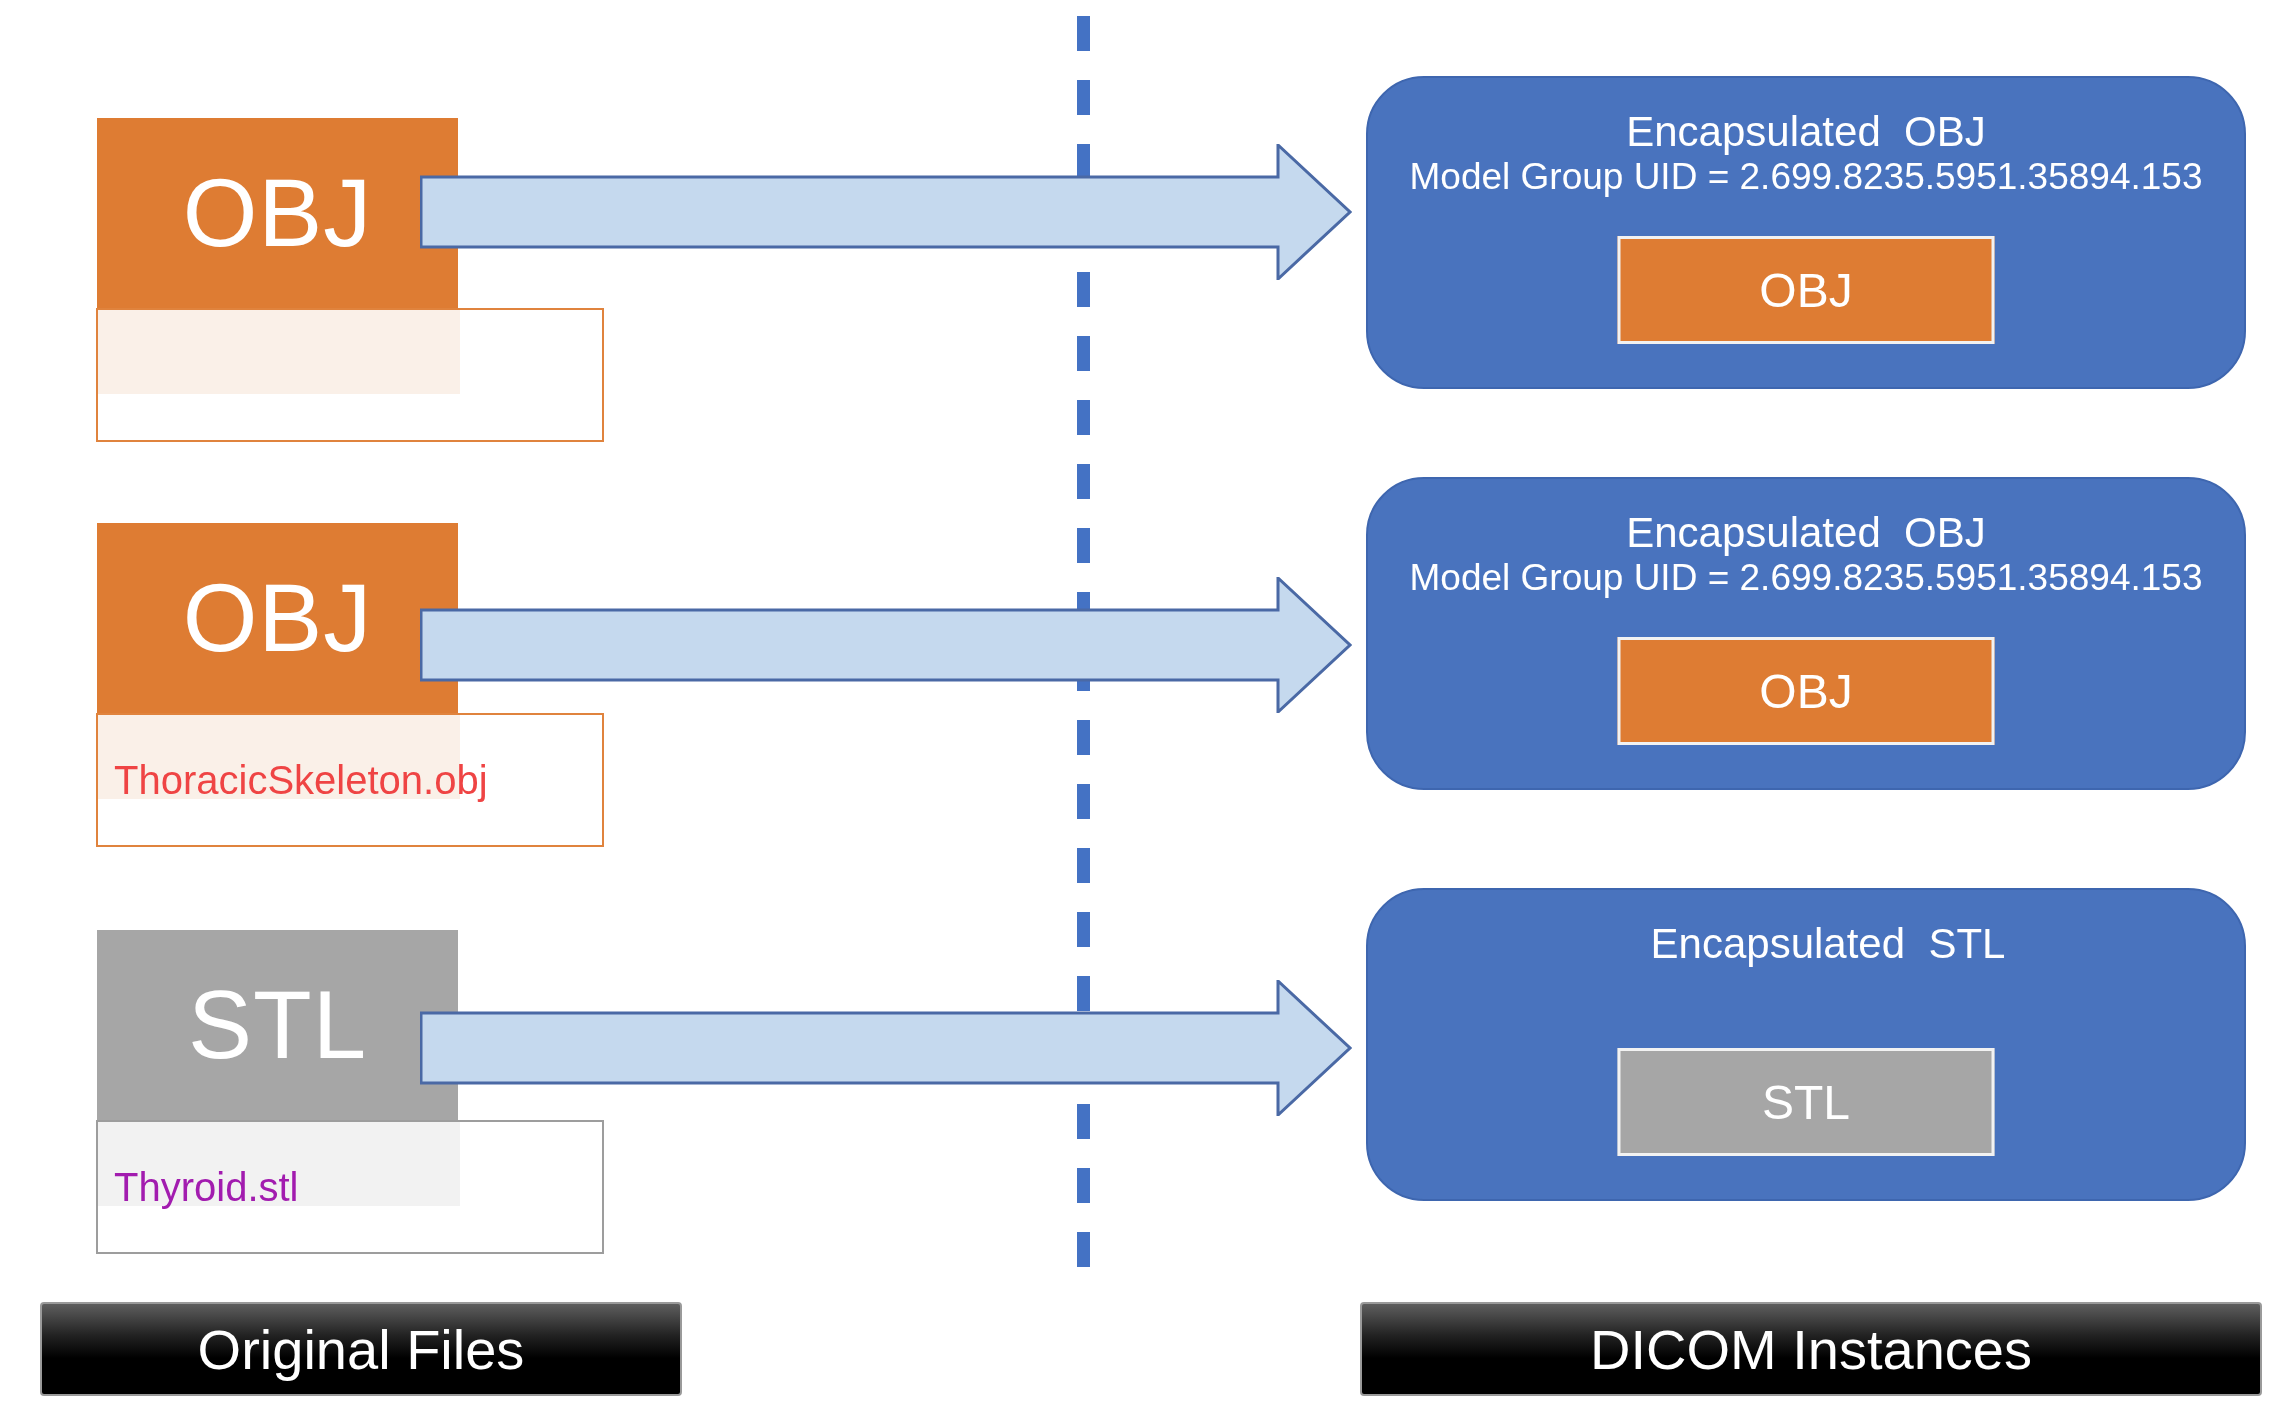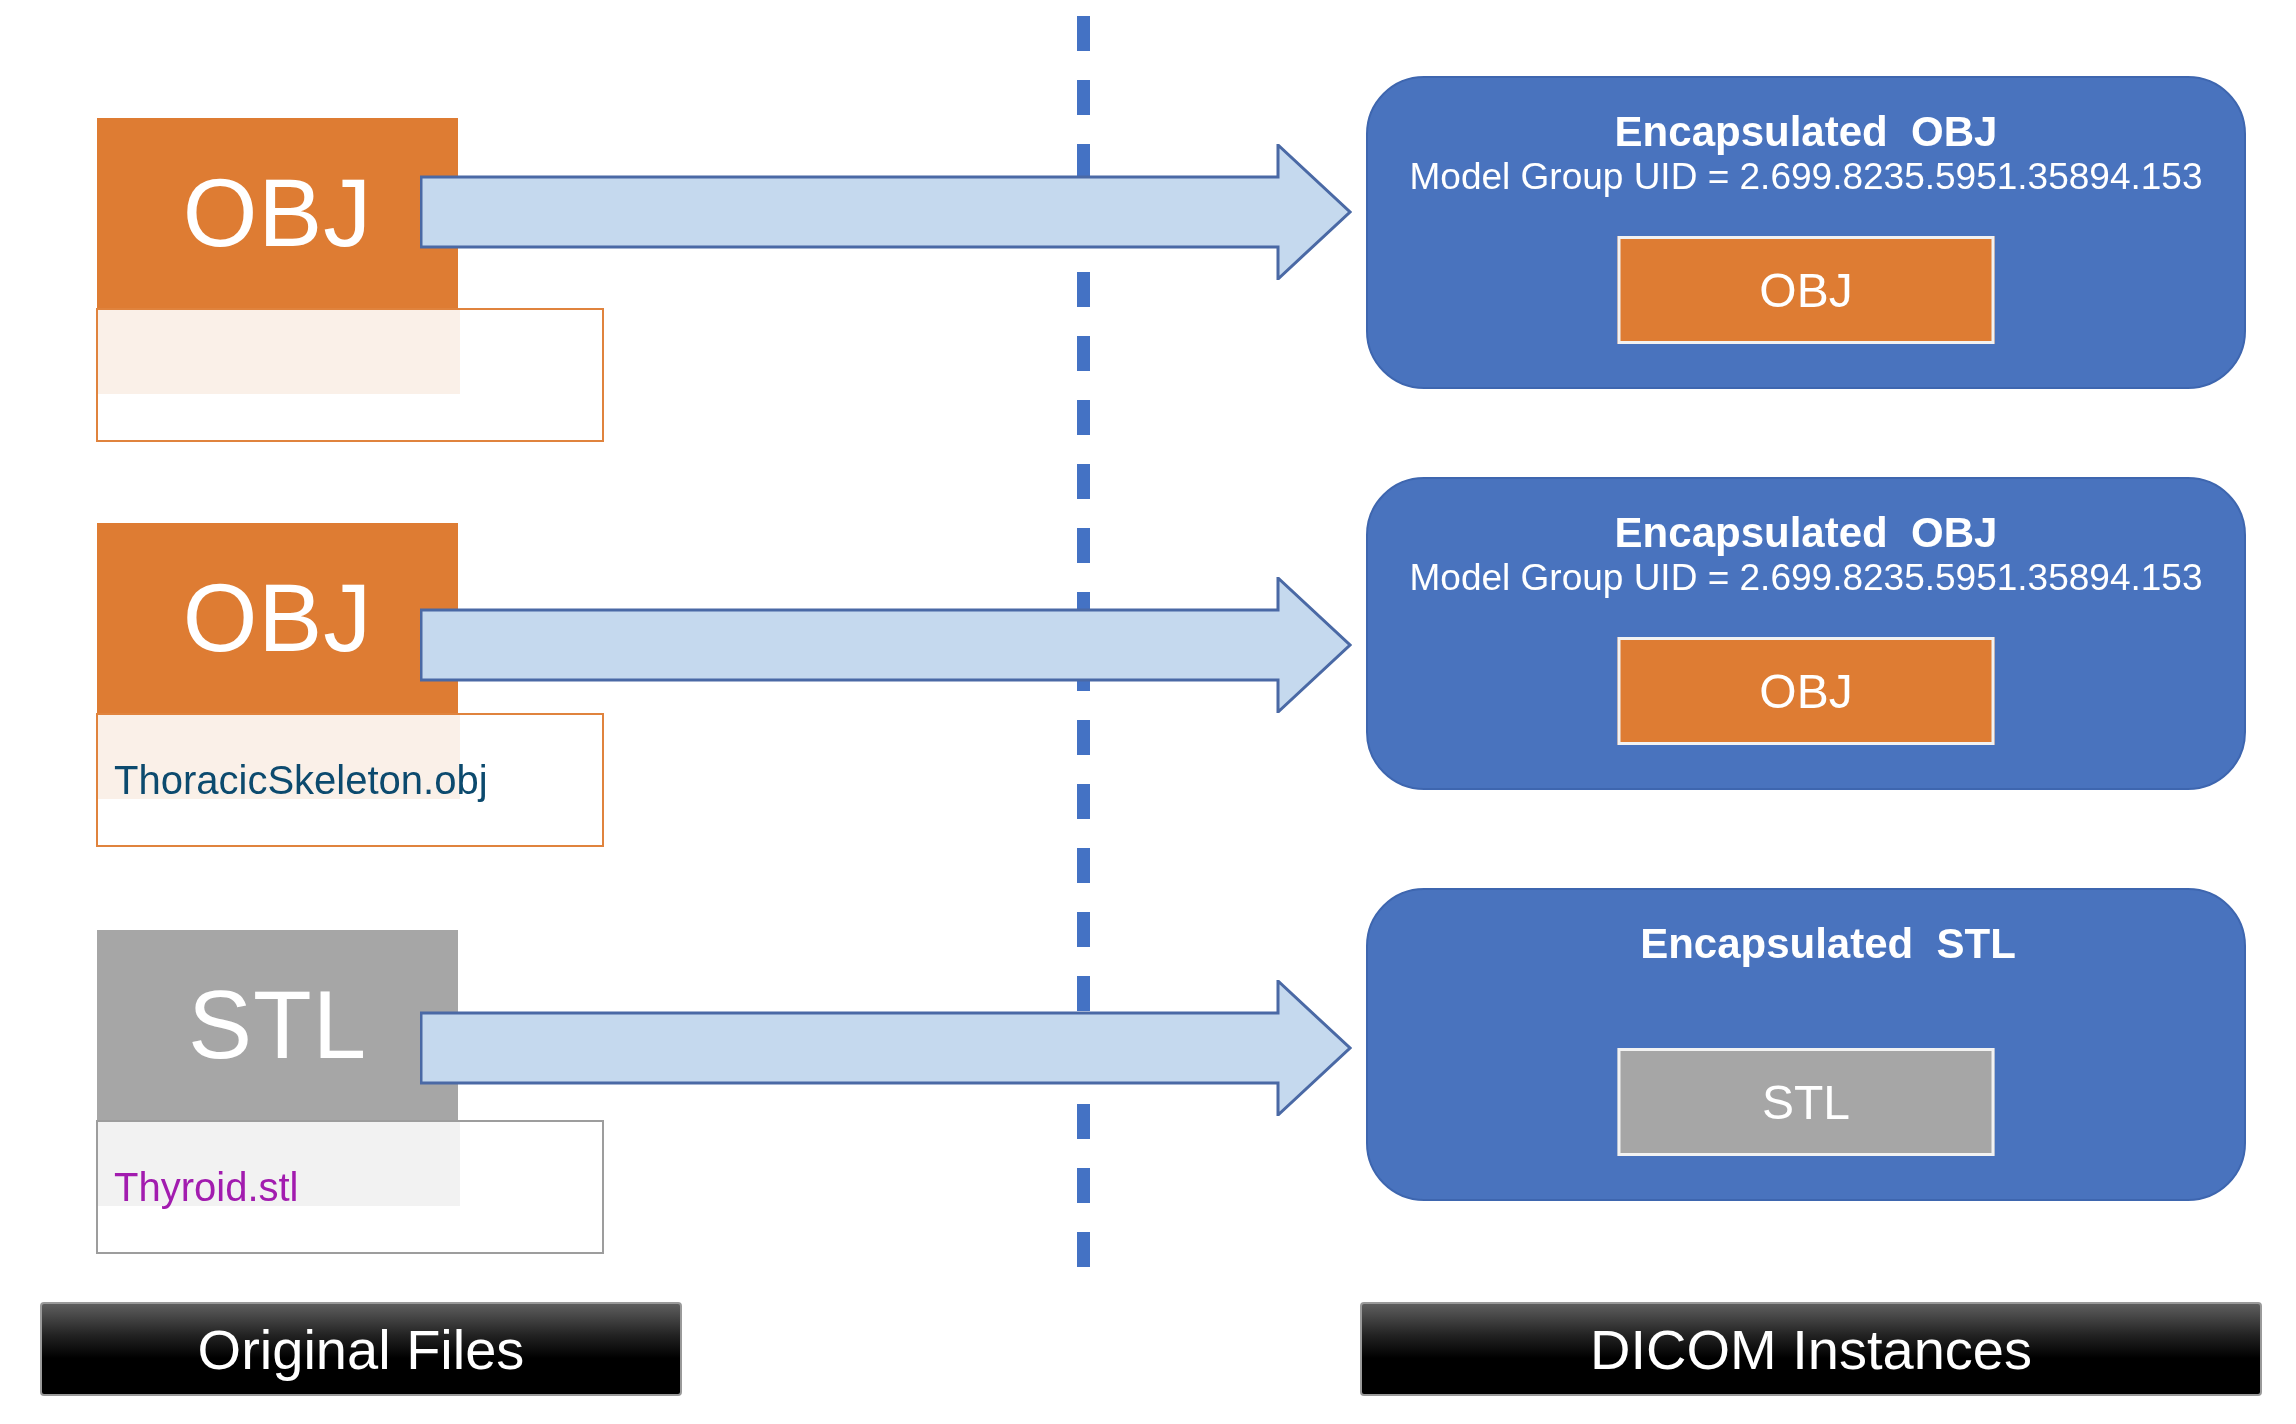--- a/index.html
+++ b/index.html
@@ -75,21 +75,21 @@
     color: #ffffff;
     text-align: center;
   }
   .db1 { top: 76px; }
   .db2 { top: 477px; }
   .db3 { top: 888px; }
 
   .dicom-title {
     margin-top: 30px;
     font-size: 42px;
-    font-weight: bold;
+    font-weight: normal;
     white-space: pre-wrap;
   }
   .dicom-subtitle {
     font-size: 37px;
     white-space: pre-wrap;
   }
   .dicom-chip {
     position: absolute;
     left: 50%; transform: translateX(-50%);
     top: 158px; width: 377px; height: 108px;
@@ -126,21 +126,21 @@
     <div class="badge-box" style="background-color: rgb(222, 124, 51);">OBJ</div>
     <div class="file-label" style="border-color: rgb(224, 131, 61);">
       <div class="label-tint" style="background-color: rgb(250, 240, 232);"></div>
     </div>
   </div>
 
   <div class="file-group fg2">
     <div class="badge-box" style="background-color: rgb(222, 124, 51);">OBJ</div>
     <div class="file-label" style="border-color: rgb(224, 131, 61);">
       <div class="label-tint" style="background-color: rgb(250, 240, 232);"></div>
-      <span class="filename" style="color: #0c4a6e;">ThoracicSkeleton.obj</span>
+      <span class="filename" style="color: #ef4444;">ThoracicSkeleton.obj</span>
     </div>
   </div>
 
   <div class="file-group fg3">
     <div class="badge-box" style="background-color: rgb(166, 166, 166);">STL</div>
     <div class="file-label" style="border-color: rgb(157, 157, 157);">
       <div class="label-tint" style="background-color: rgb(242, 242, 242);"></div>
       <span class="filename" style="color: #a21caf;">Thyroid.stl</span>
     </div>
   </div>

